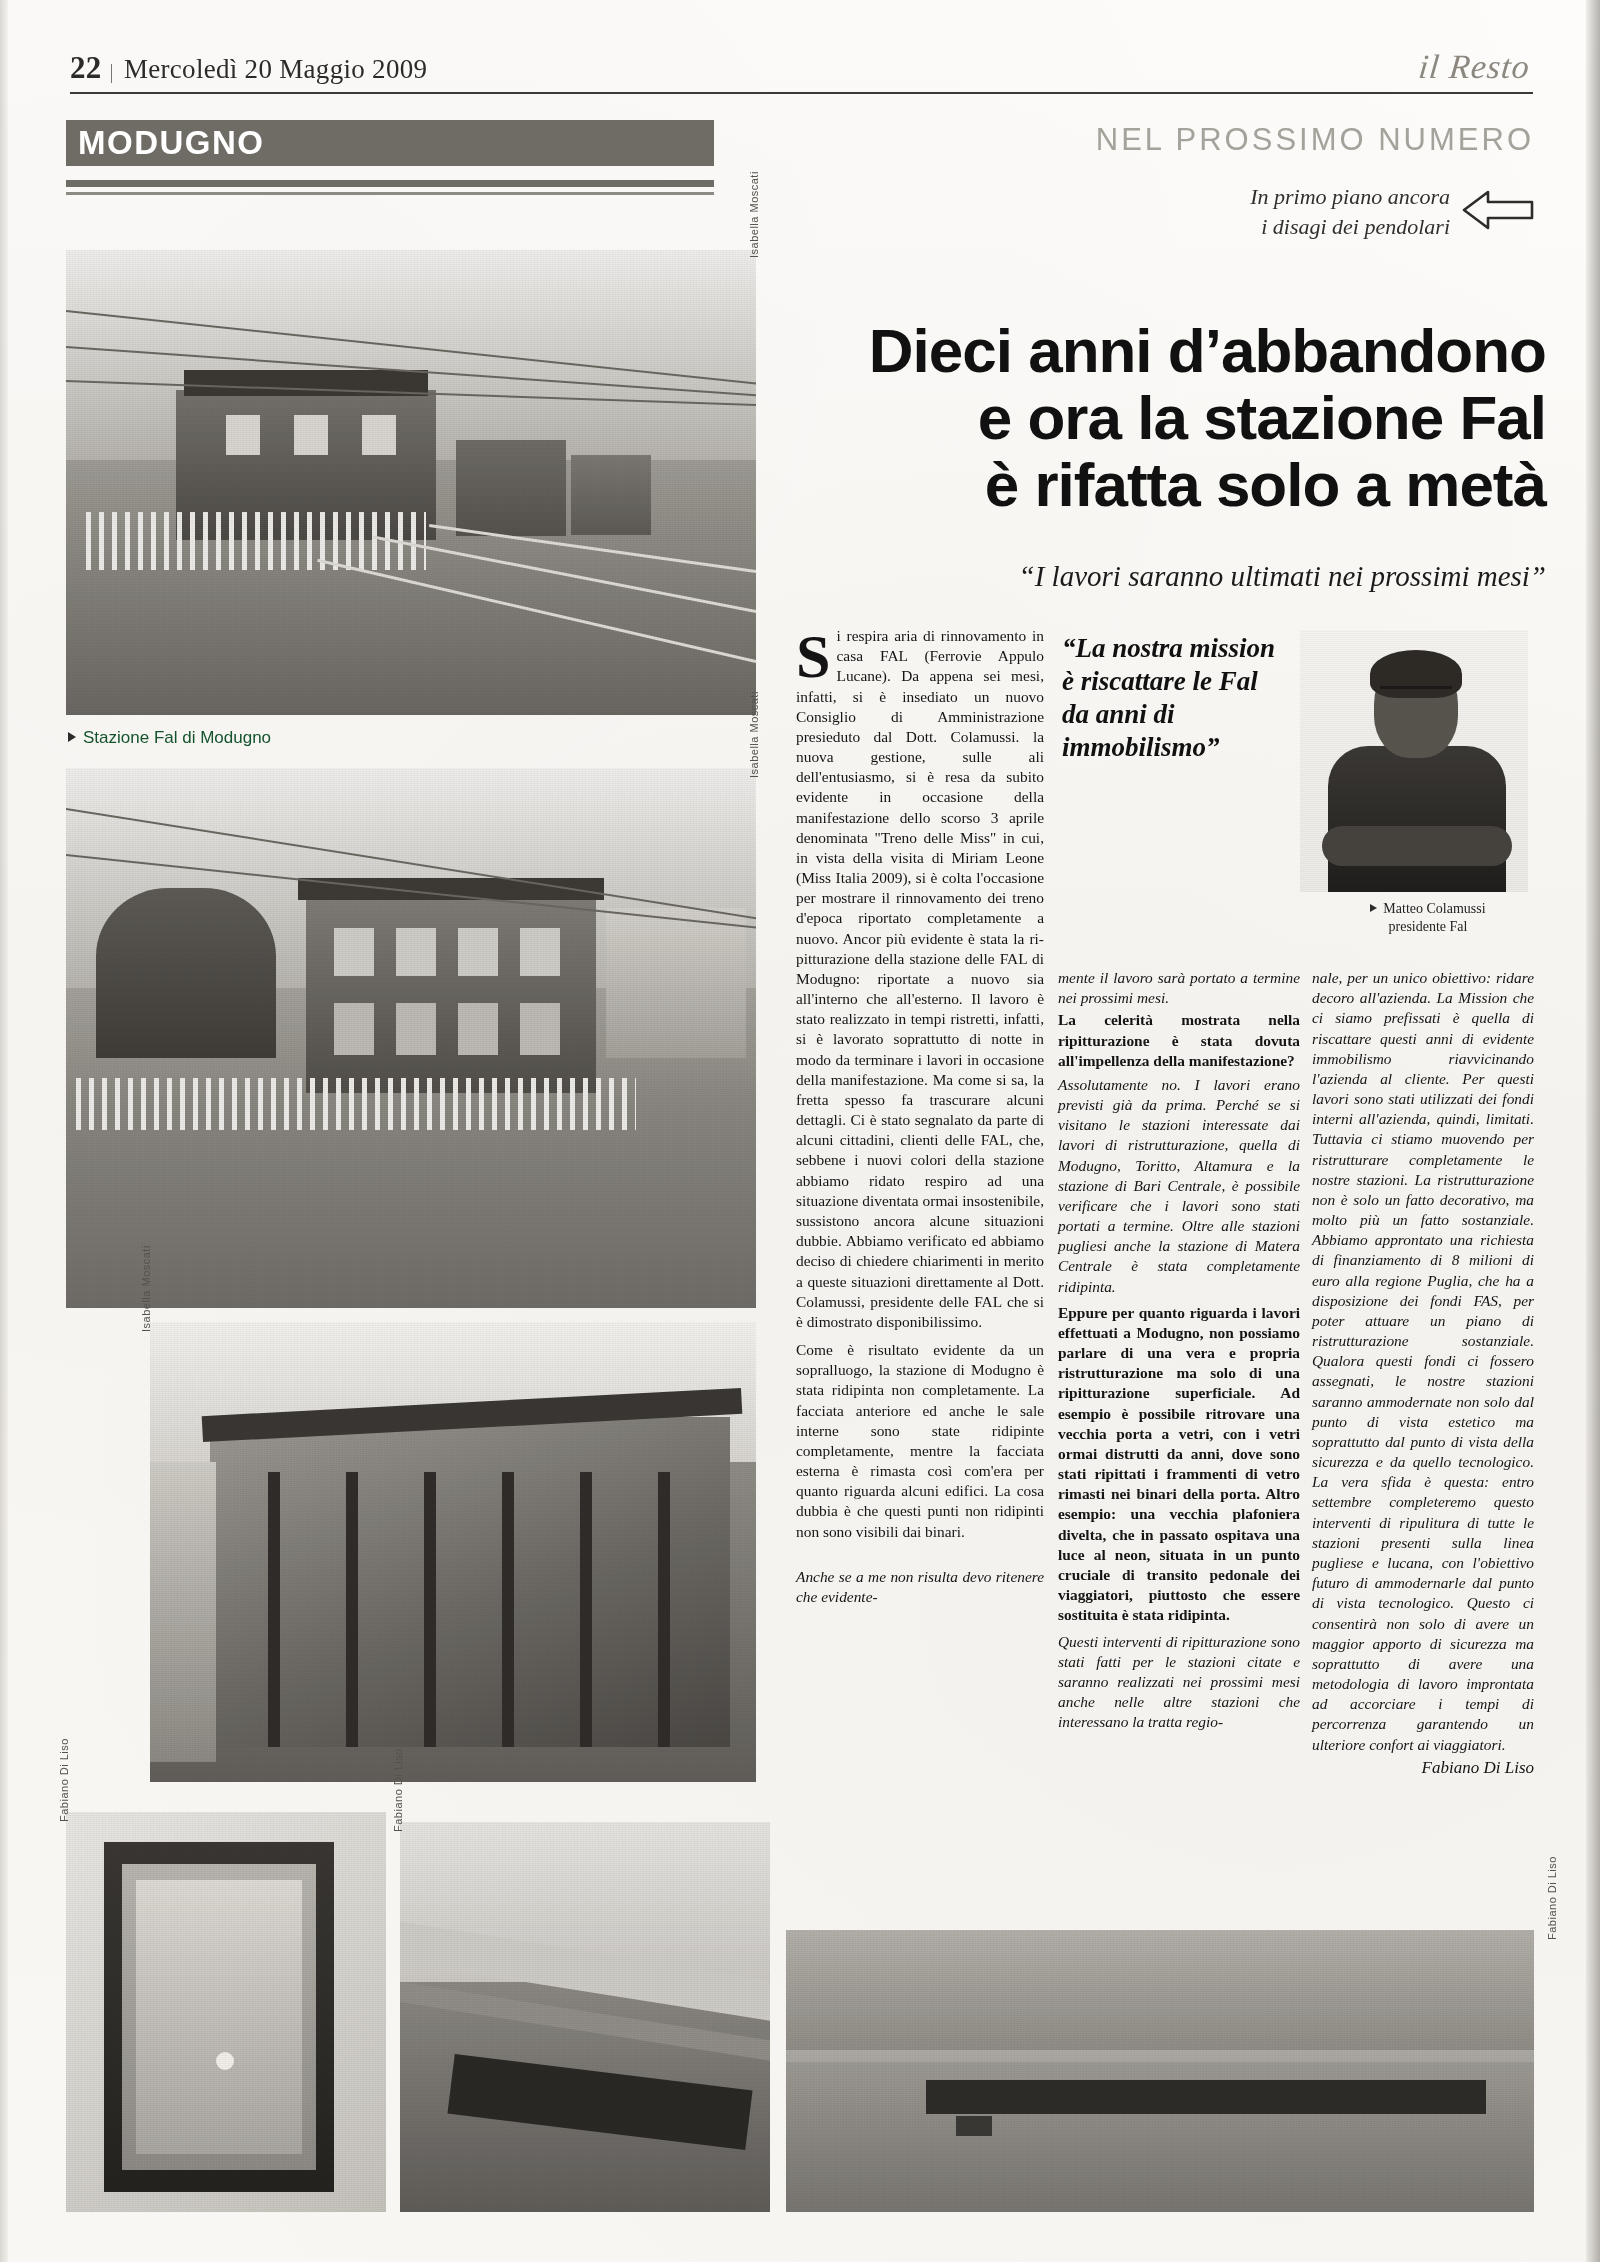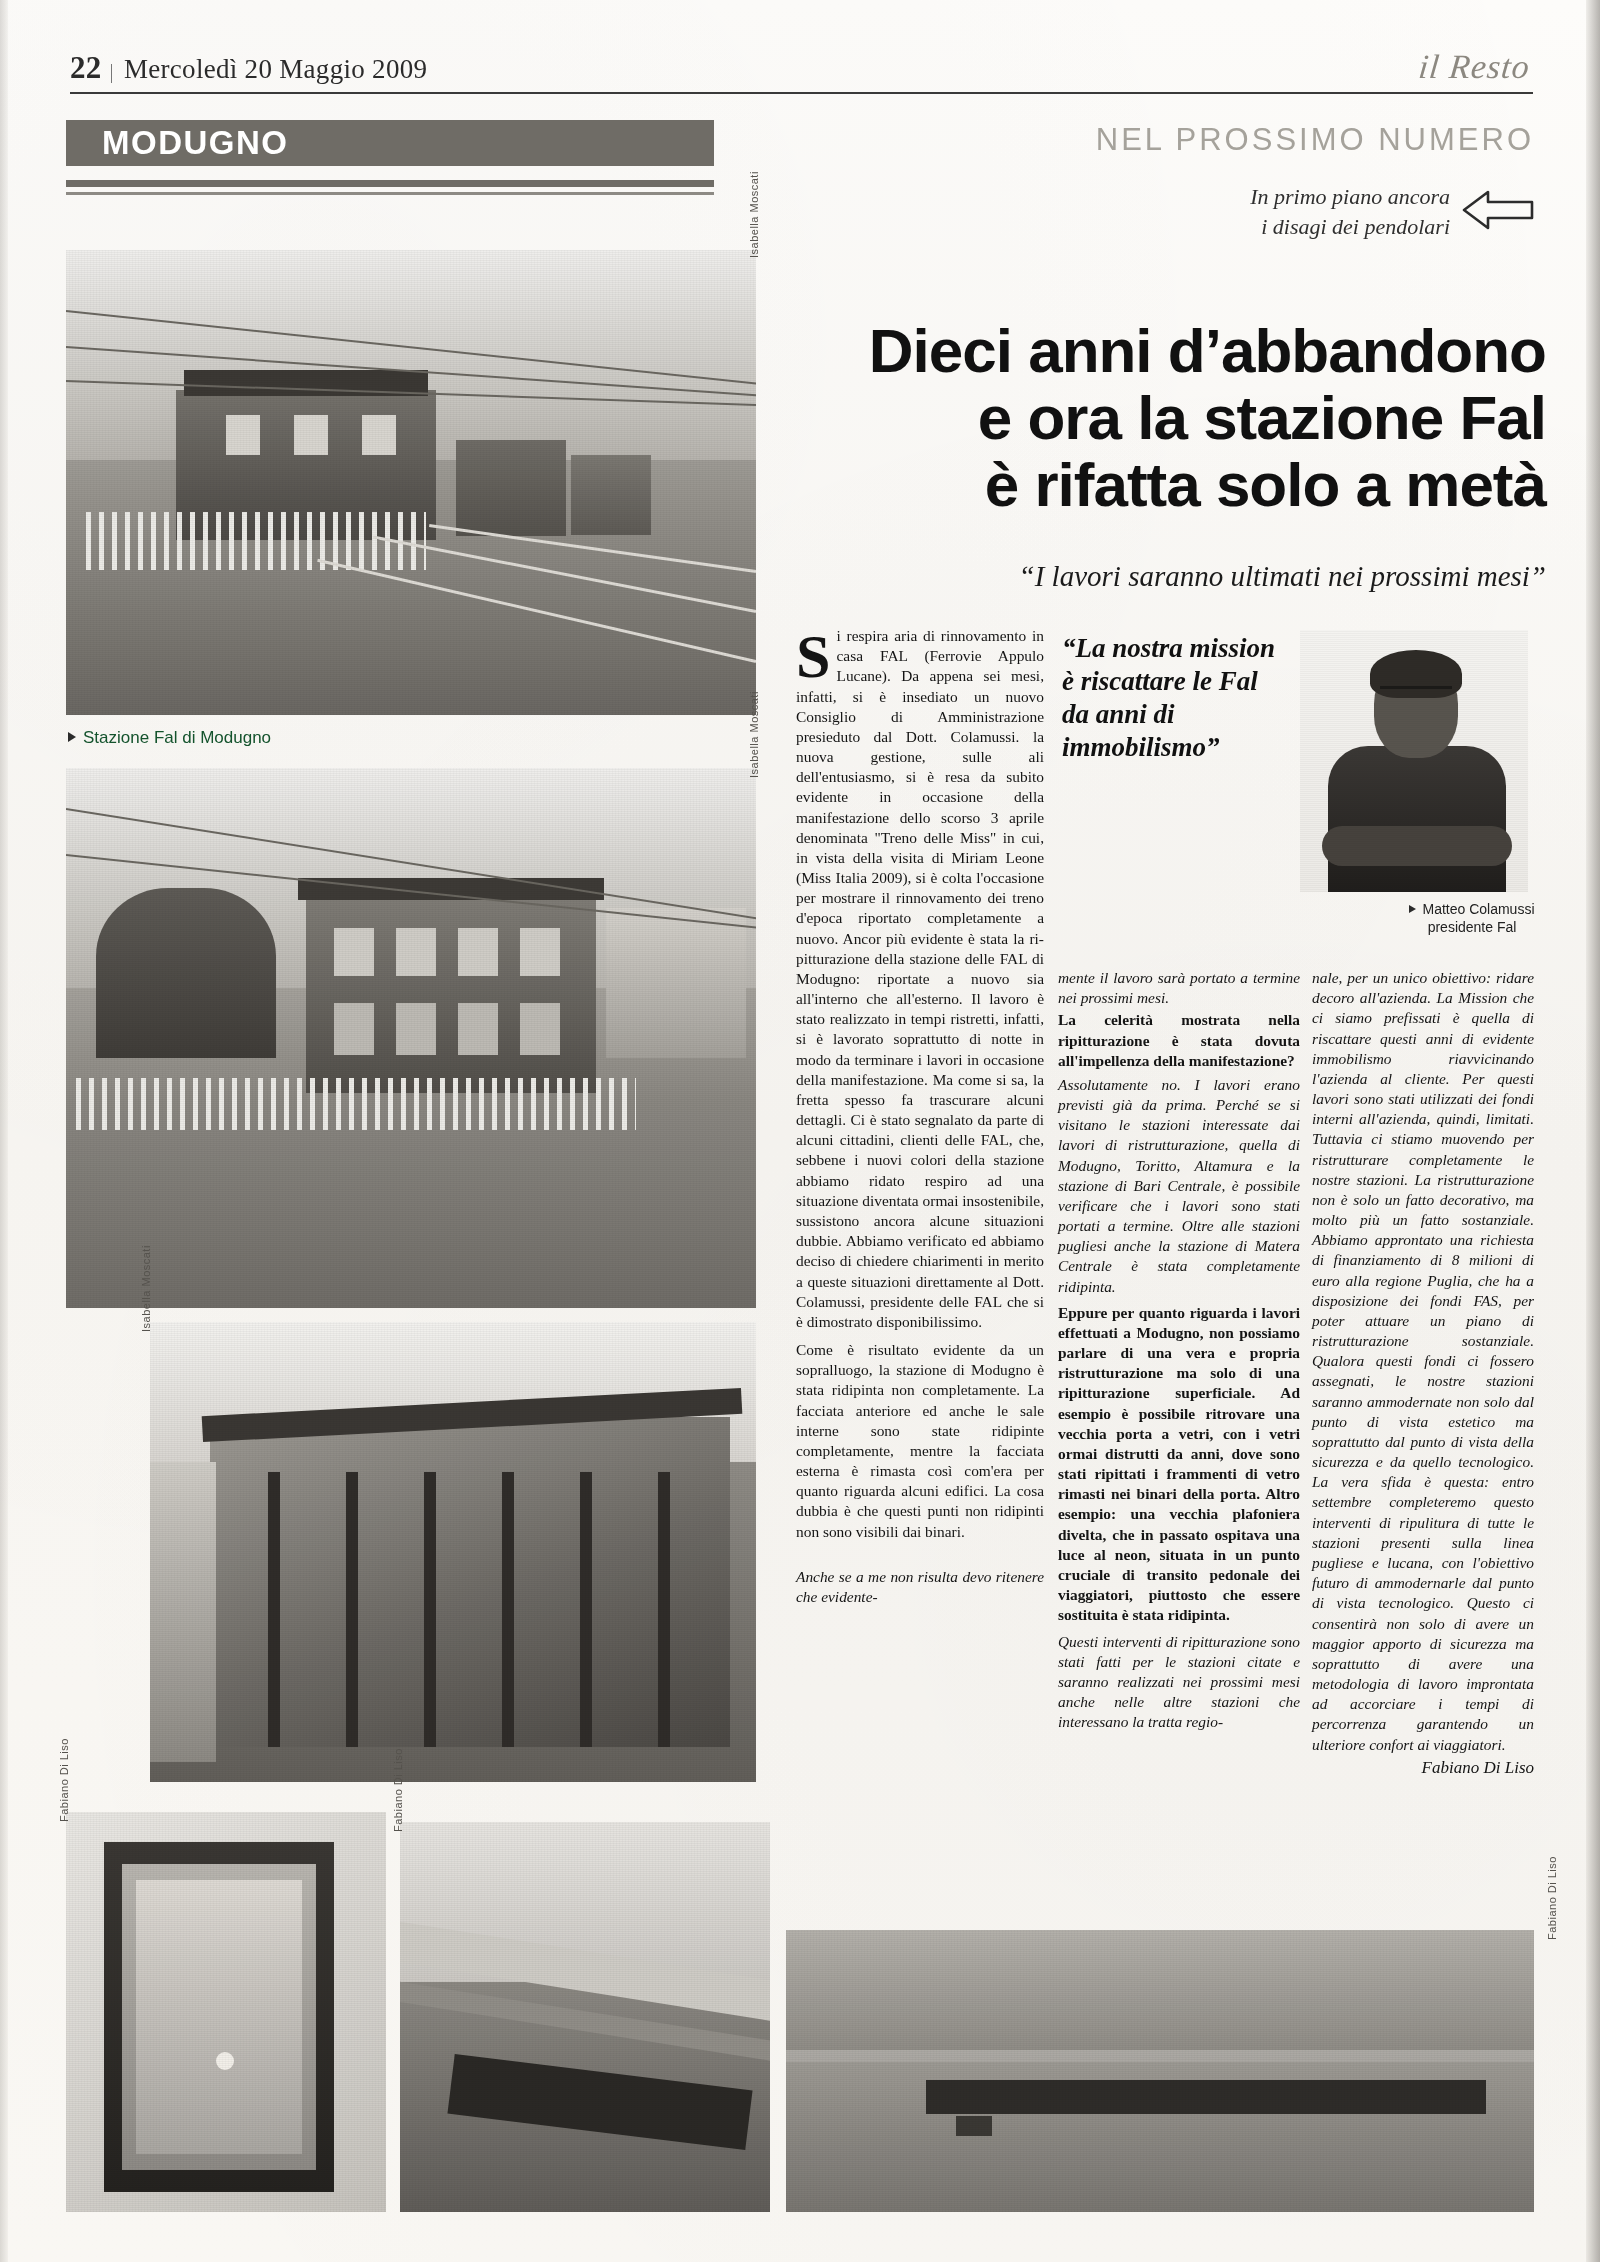--- a/index.html
+++ b/index.html
@@ -84,21 +84,21 @@
     background: #6f6c66;
     display: flex;
     align-items: center;
   }
   .section-flag span {
     color: #fff;
     font-family: "Liberation Sans", sans-serif;
     font-weight: bold;
     font-size: 33px;
     letter-spacing: 1.5px;
-    padding-left: 36px;
+    padding-left: 12px;
   }
   .section-rule-1 {
     position: absolute;
     left: 66px; top: 180px;
     width: 648px; height: 7px;
     background: #6f6c66;
   }
   .section-rule-2 {
     position: absolute;
     left: 66px; top: 192px;
@@ -314,24 +314,24 @@
     background: #46423d;
   }
   .portrait .glasses {
     position: absolute;
     left: 80px; top: 56px;
     width: 72px; height: 12px;
     border-top: 3px solid #1b1a18;
   }
   .portrait-caption {
     position: absolute;
-    left: 1352px; top: 900px;
+    left: 1308px; top: 900px;
     width: 240px;
     text-align: center;
-    font-family: Liberation Sans, sans-serif;
+    font-family: Liberation Serif, serif;
     font-size: 14px;
     color: #222;
     line-height: 1.3;
   }
   .portrait-caption .tri {
     display: inline-block;
     width: 0; height: 0;
     border-left: 7px solid #2b2b2b;
     border-top: 4.5px solid transparent;
     border-bottom: 4.5px solid transparent;

